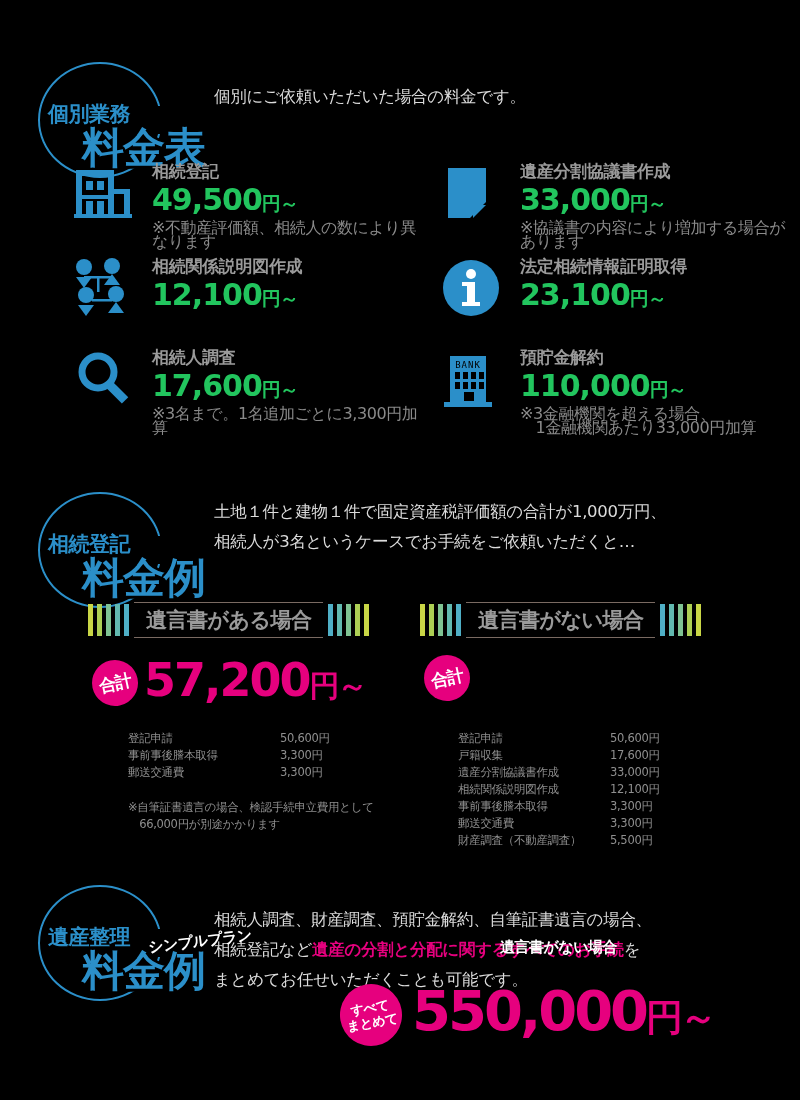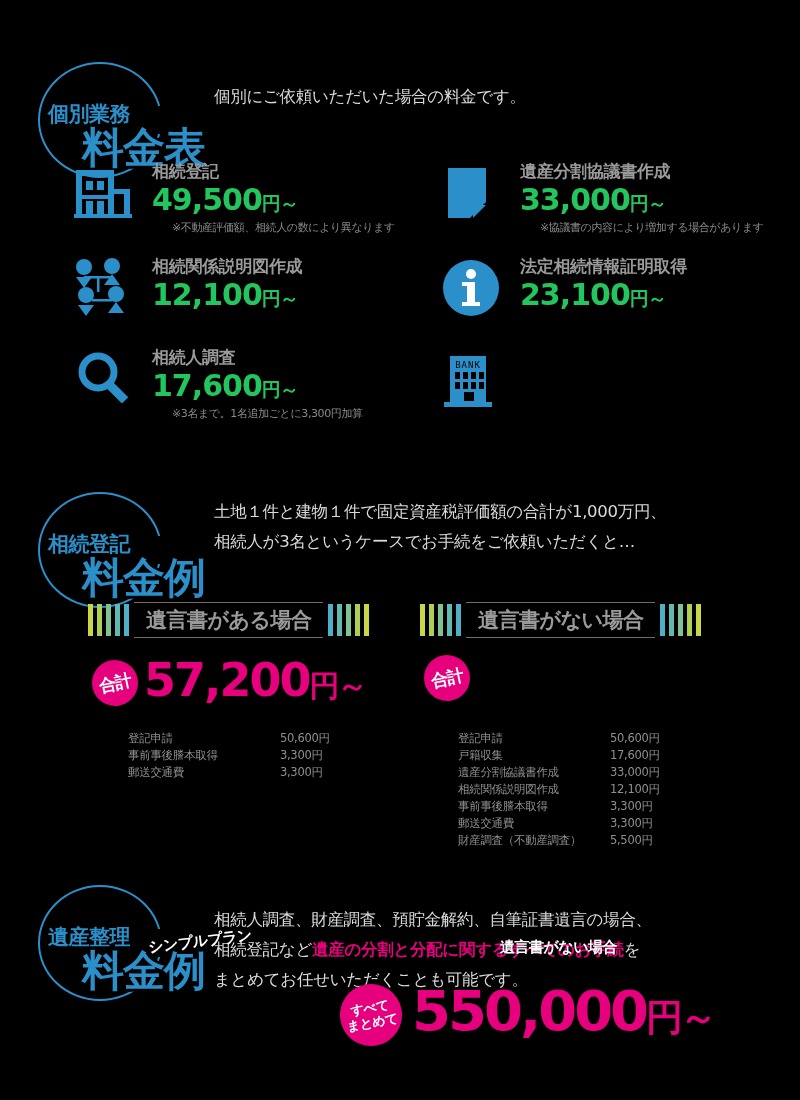--- a/index.html
+++ b/index.html
@@ -109,26 +109,25 @@
     color: #22c55e;
     letter-spacing: -1px;
     line-height: 36px;
     white-space: nowrap;
   }
   .fee-price .unit {
     font-size: 19px;
     letter-spacing: -1px;
   }
   .fee-note {
-    font-size: 11px;
+    font-size: 16px;
     color: #8a8a8a;
     line-height: 14px;
     letter-spacing: -0.4px;
     white-space: pre-line;
-    margin-left: 20px;
   }
 
   
   .ex-head {
     position: absolute;
     display: flex;
     align-items: center;
     gap: 5px;
   }
   .stripes {
@@ -369,20 +368,26 @@
           <rect x="31" y="24" width="5" height="7"></rect>
           <rect x="39" y="24" width="5" height="7"></rect>
           <rect x="15" y="34" width="5" height="7"></rect>
           <rect x="23" y="34" width="5" height="7"></rect>
           <rect x="31" y="34" width="5" height="7"></rect>
           <rect x="39" y="34" width="5" height="7"></rect>
           <rect x="24" y="44" width="10" height="9"></rect>
         </g>
       </svg>
     </div>
+    <div class="fee-body">
+      <div class="fee-name">預貯金解約</div>
+      <div class="fee-price"><span>110,000</span><span class="unit">円～</span></div>
+      <div class="fee-note">※3金融機関を超える場合、
+　1金融機関あたり33,000円加算</div>
+    </div>
   </div>
 
   <div class="sec-head" style="left:10px; top:492px;">
     <div class="sec-circle"></div>
     <div class="sec-kicker">相続登記</div>
     <div class="sec-title">料金例</div>
   </div>
 
   <div class="lead" style="left:214px; top:497px; width:560px;">
     <div>土地１件と建物１件で固定資産税評価額の合計が1,000万円、</div>
@@ -418,20 +423,22 @@
       <div class="bd-val">50,600円</div>
     </div>
     <div class="bd-row">
       <div class="bd-name">事前事後謄本取得</div>
       <div class="bd-val">3,300円</div>
     </div>
     <div class="bd-row">
       <div class="bd-name">郵送交通費</div>
       <div class="bd-val">3,300円</div>
     </div>
+    <div class="bd-note">※自筆証書遺言の場合、検認手続申立費用として
+　66,000円が別途かかります</div>
   </div>
 
   <div class="ex-head" style="left:420px; top:602px;">
     <div class="stripes">
       <i style="background:#C9D646"></i>
         <i style="background:#ADCF54"></i>
         <i style="background:#7FC393"></i>
         <i style="background:#62B9B0"></i>
         <i style="background:#4FAFC6"></i>
     </div>

